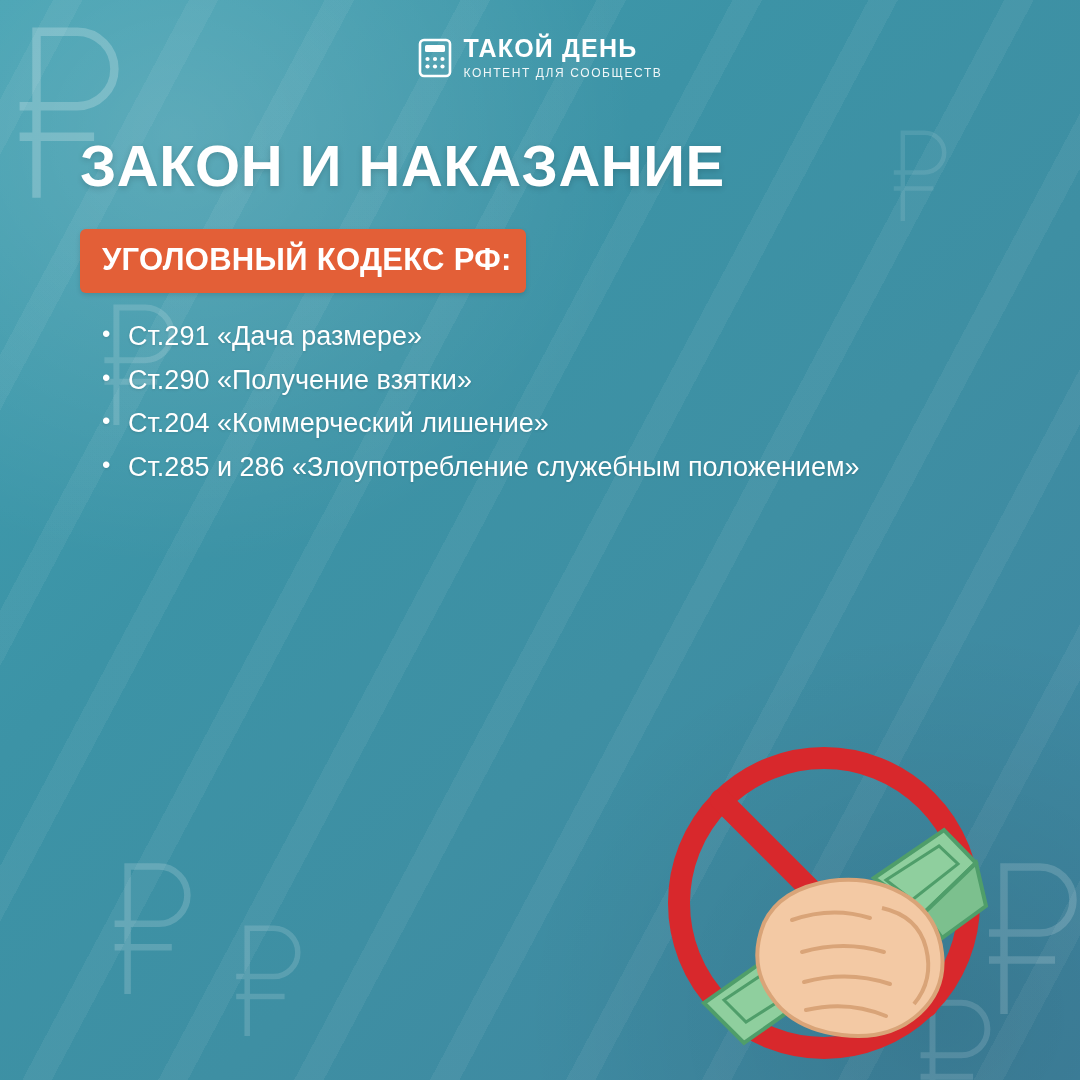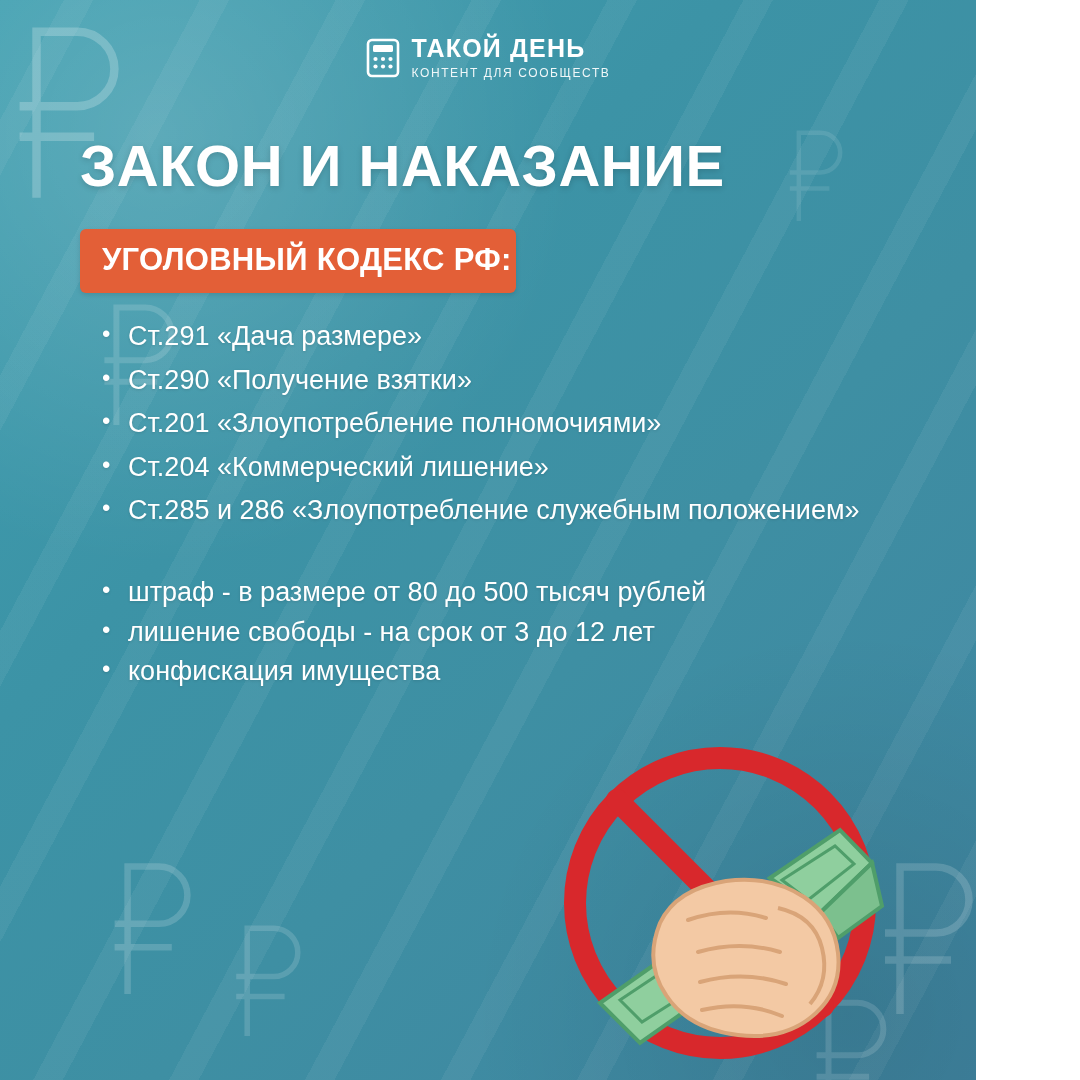--- a/index.html
+++ b/index.html
@@ -6,21 +6,21 @@
 
   html, body {
     width: 1080px;
     height: 1080px;
     overflow: hidden;
     font-family: "Liberation Sans", sans-serif;
   }
 
   #poster {
     position: relative;
-    width: 976px;
+    width: 1080px;
     height: 1080px;
     background:
       linear-gradient(135deg, #3f9fb0 0%, #3c93a6 35%, #3e8fa3 60%, #3f84a0 100%);
     overflow: hidden;
   }
 
   
   #poster .streaks {
     position: absolute;
     inset: -20%;
@@ -103,21 +103,21 @@
     margin-bottom: 32px;
   }
 
   .chip {
     display: inline-block;
     background: #e35f37;
     color: #ffffff;
     font-size: 31px;
     font-weight: bold;
     letter-spacing: 0.3px;
-    padding: 13px 4px 15px 22px;
+    padding: 13px 14px 15px 22px;
     border-radius: 6px;
     box-shadow: 0 2px 5px rgba(0,0,0,0.12);
   }
 
   ul.list {
     list-style: none;
     margin: 26px 0 0 18px;
   }
   ul.list li {
     position: relative;
@@ -216,32 +216,26 @@
 
   <div class="content">
 
     <h1 class="title">ЗАКОН И НАКАЗАНИЕ</h1>
 
     <div>
       <div class="chip">УГОЛОВНЫЙ КОДЕКС РФ:</div>
       <ul class="list">
         <li>Ст.291 «Дача размере»</li>
         <li>Ст.290 «Получение взятки»</li>
-        <li>Ст.201 «Злоупотребление полномочиями»</li>
         <li>Ст.204  «Коммерческий лишение»</li>
         <li>Ст.285 и 286 «Злоупотребление служебным положением»</li>
       </ul>
     </div>
 
     <div class="block-2">
-      <ul class="list measures">
-        <li>штраф - в размере от 80 до 500 тысяч рублей</li>
-        <li>лишение свободы - на срок от 3 до 12 лет</li>
-        <li>конфискация имущества</li>
-      </ul>
     </div>
 
   </div>
 
   <div class="illustration">
     <svg width="400" height="330" viewBox="0 0 400 330">
 
       <circle cx="200" cy="165" r="145" fill="none" stroke="#d8282c" stroke-width="22"></circle>
       <line x1="97" y1="62" x2="303" y2="268" stroke="#d8282c" stroke-width="22" stroke-linecap="round"></line>
 

